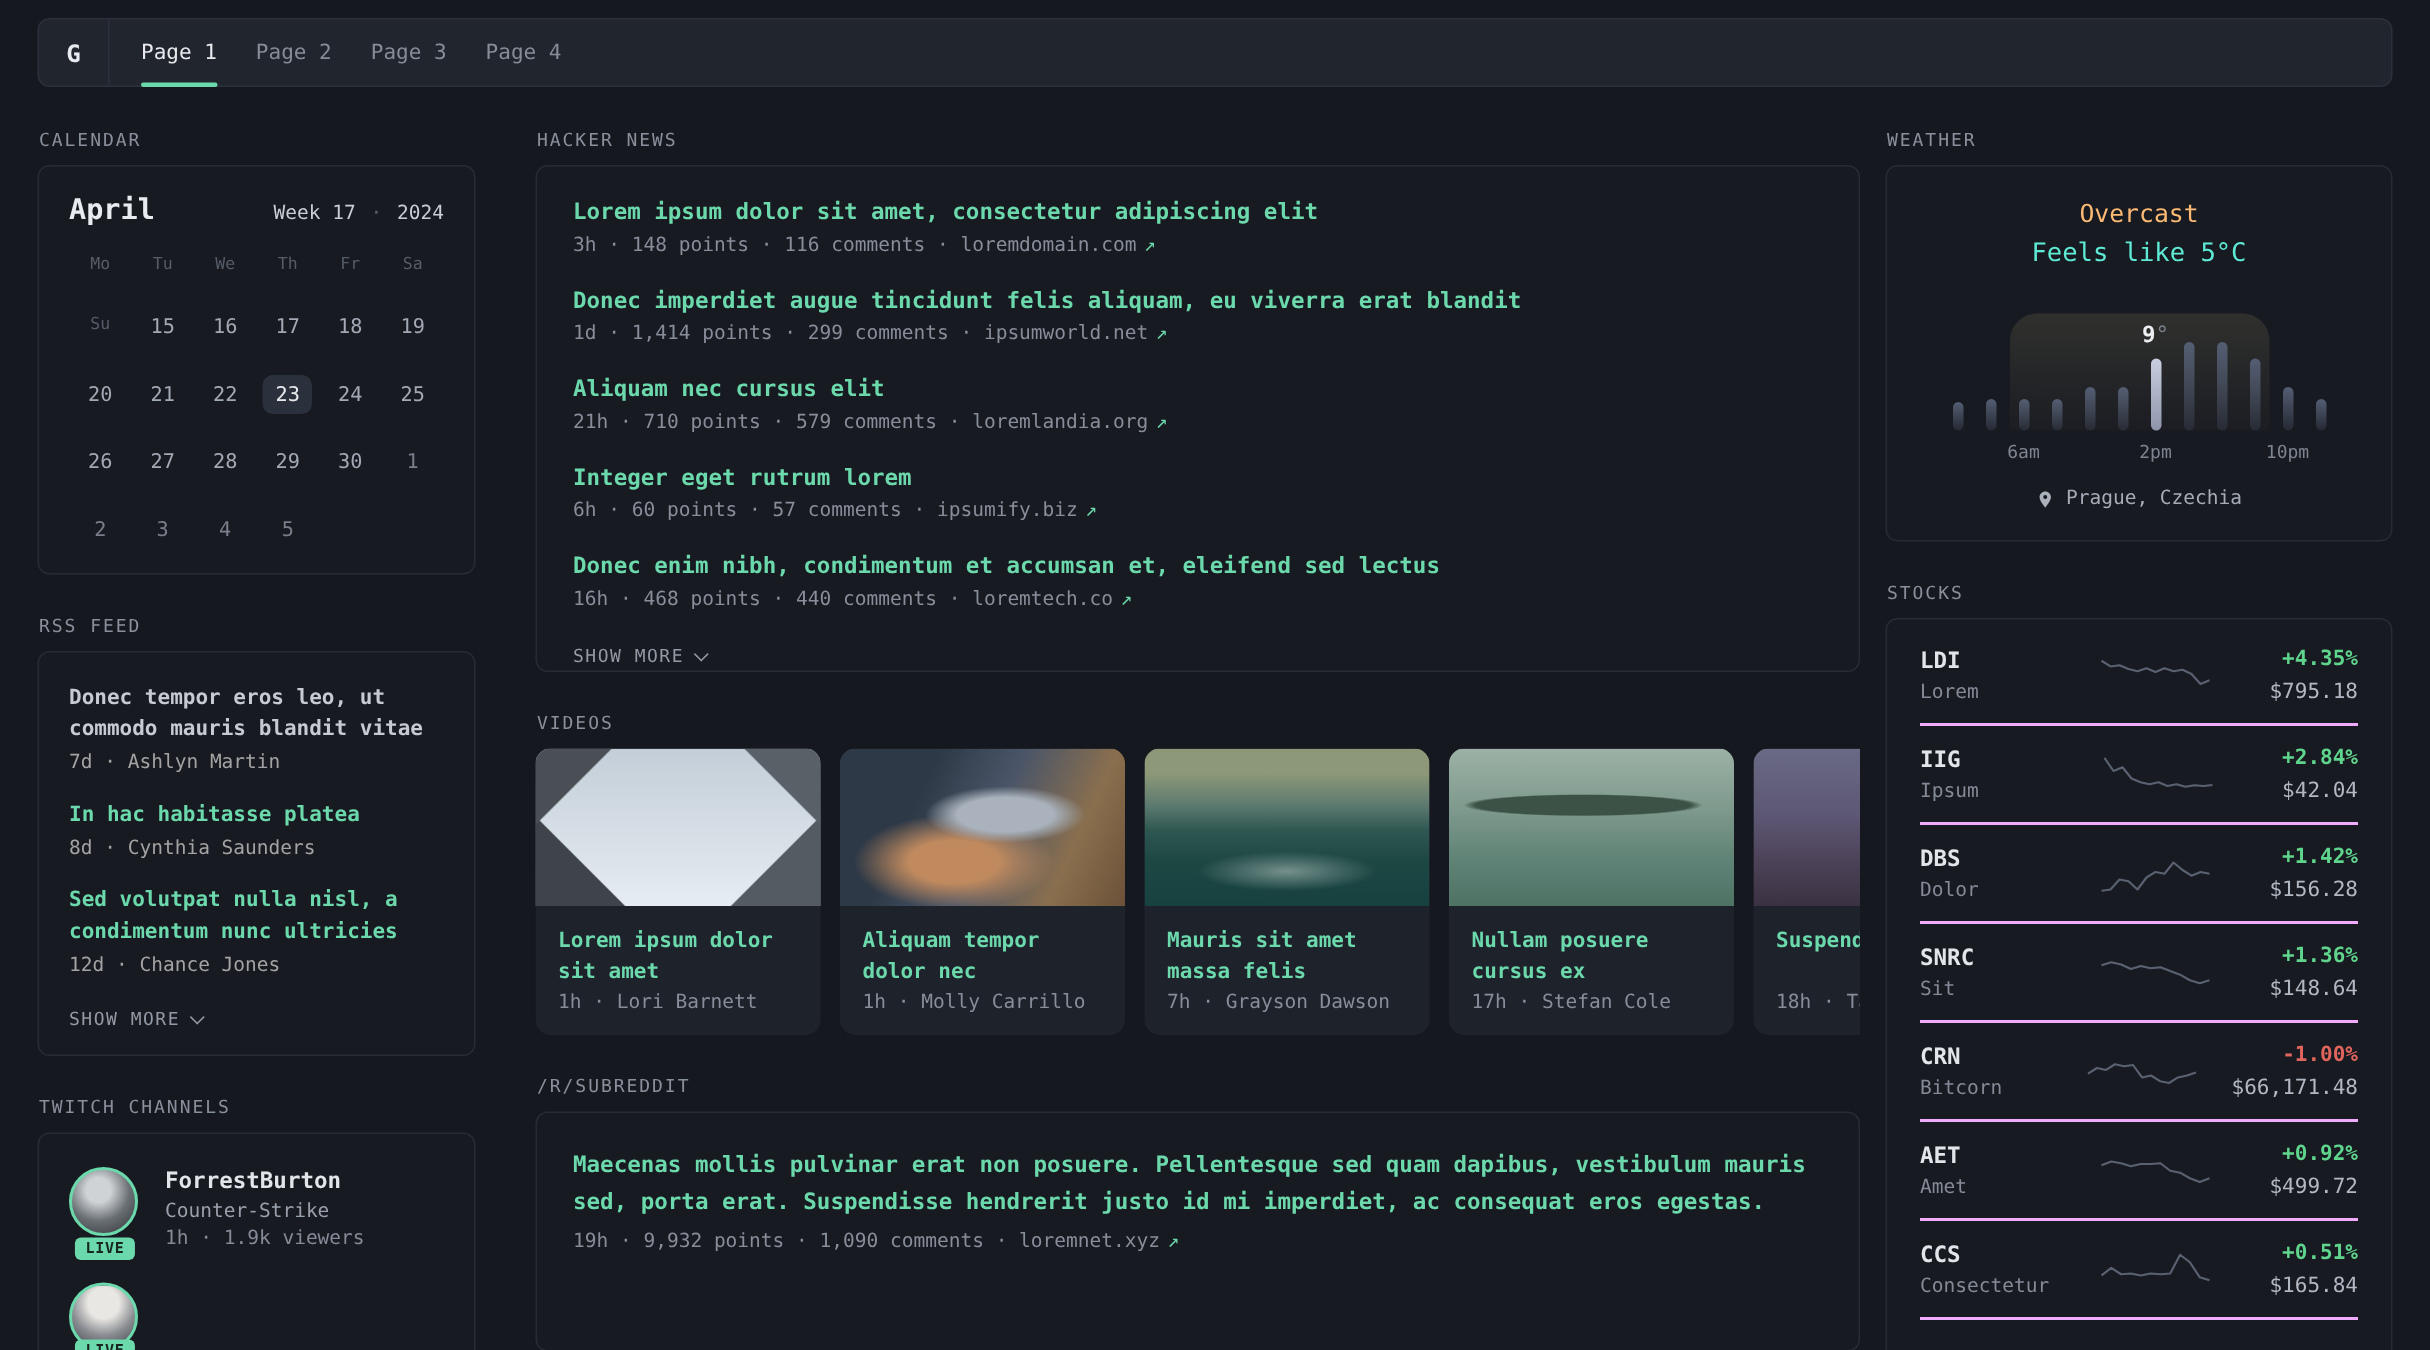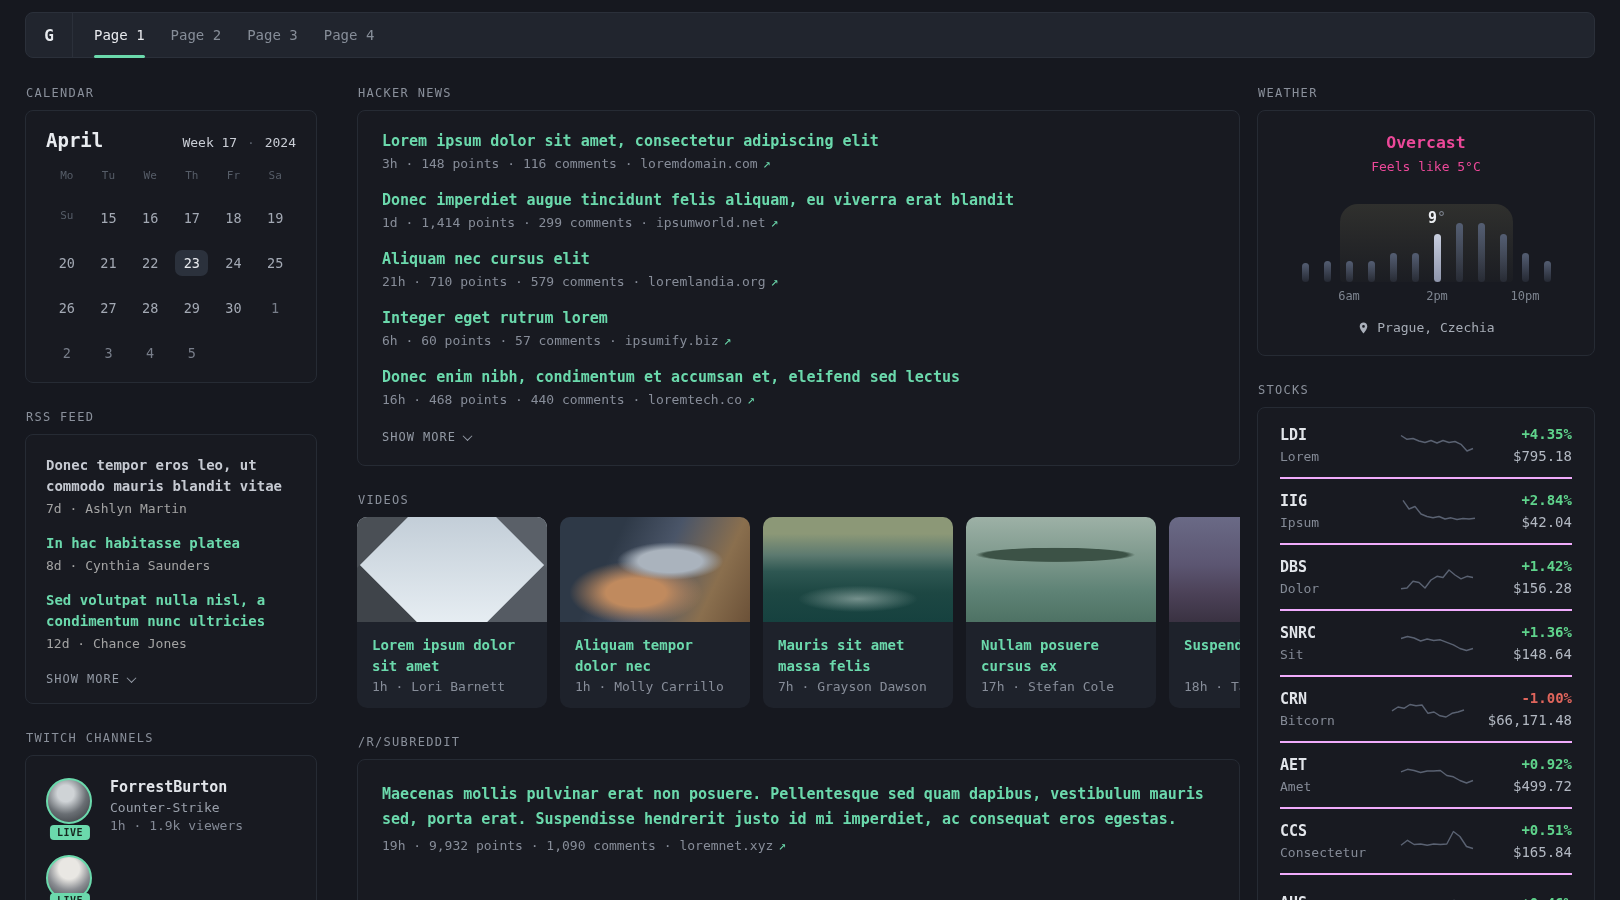--- a/index.html
+++ b/index.html
@@ -91,21 +91,21 @@
     padding:2px 7px; border-radius:4px; letter-spacing:.5px;text-align:center;
   }
   .av-forrest { background:radial-gradient(circle at 42% 32%, #cfd3d6 0 22%, #6a6f74 55%, #2e3236 100%); }
   .av-trisha  { background:radial-gradient(circle at 50% 28%, #e9e7e3 0 28%, #8a8d92 58%, #383c42 100%); }
   .av-kendall { background:radial-gradient(circle at 50% 38%, #eacfa9 0 28%, #c8a078 58%, #555b64 100%); }
   .tw-name { font-size:15px; font-weight:700; color:#e2e5ea; cursor:pointer; }
   .tw-game { font-size:13px; color:#9aa0ab; margin-top:4px; }
   .tw-meta { font-size:13px; color:#848a96; margin-top:3px; }
 
   
-  .hn-card { padding:20px 24px 20px; }
+  .hn-card { padding:20px 24px 2px; }
   .hn-item { margin-bottom:19px; }
   .hn-title {
     display:block; font-size:15px; line-height:20px; font-weight:700;
     color:var(--accent); text-decoration:none; cursor:pointer;
   }
   .hn-meta { font-size:13px; color:#878d99; margin-top:5px; }
   .ext { color:var(--accent); margin-left:5px; }
 
   .sub-card { padding:22px 24px; min-height:160px; }
   .sub-title { font-size:15px; line-height:25px; font-weight:700; color:var(--accent); display:block; cursor:pointer; }
@@ -148,22 +148,22 @@
   }
   .video-body { padding:13px 15px 14px; }
   .video-title {
     display:block; font-size:14px; line-height:21px; font-weight:700; color:var(--accent);
     height:42px; overflow:hidden;
   }
   .video-meta { font-size:13px; color:#878d99; margin-top:2px; white-space:nowrap; overflow:hidden; }
 
   
   .weather-card { padding:22px 20px 20px; text-align:center; }
-  .w-cond { font-size:16.5px; font-weight:700; color:#ec4899; }
-  .w-feels { font-size:13px; color:#ec4899; margin-top:7px; }
+  .w-cond { font-size:16.5px; font-weight:400; color:#fdba74; }
+  .w-feels { font-size:17px; color:#5eead4; margin-top:7px; }
   .w-chart { position:relative; width:249px; height:84px; margin:24px auto 0; }
   .w-band {
     position:absolute; bottom:0; height:78px;
     background:linear-gradient(180deg, rgba(190,180,120,0.14), rgba(190,180,120,0.02));
     border-radius:18px 18px 4px 4px;
   }
   .wbar {
     position:absolute; bottom:0; width:7px; border-radius:4px;
     background:linear-gradient(180deg,#545e73, rgba(74,83,103,0.25));
   }

